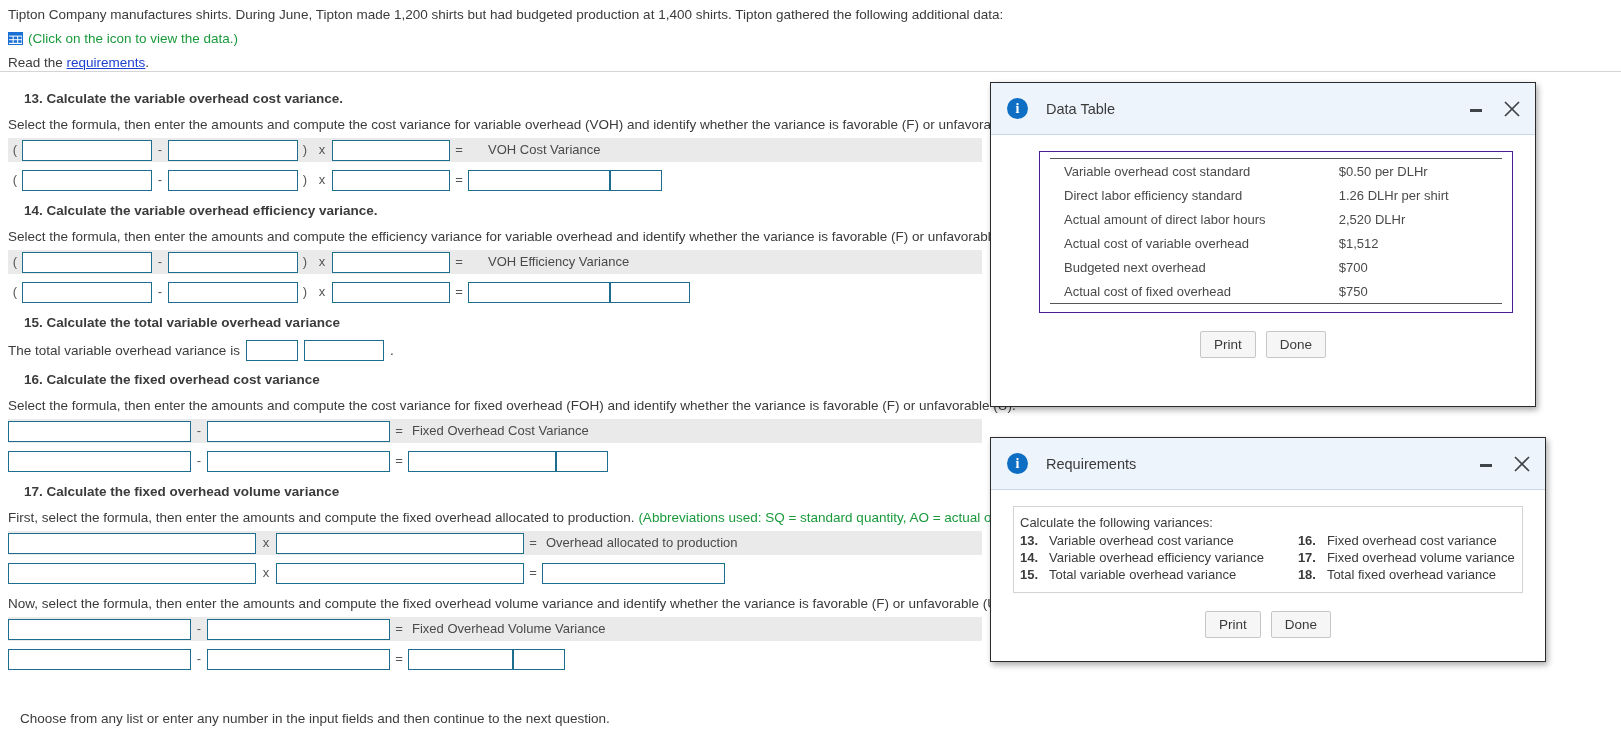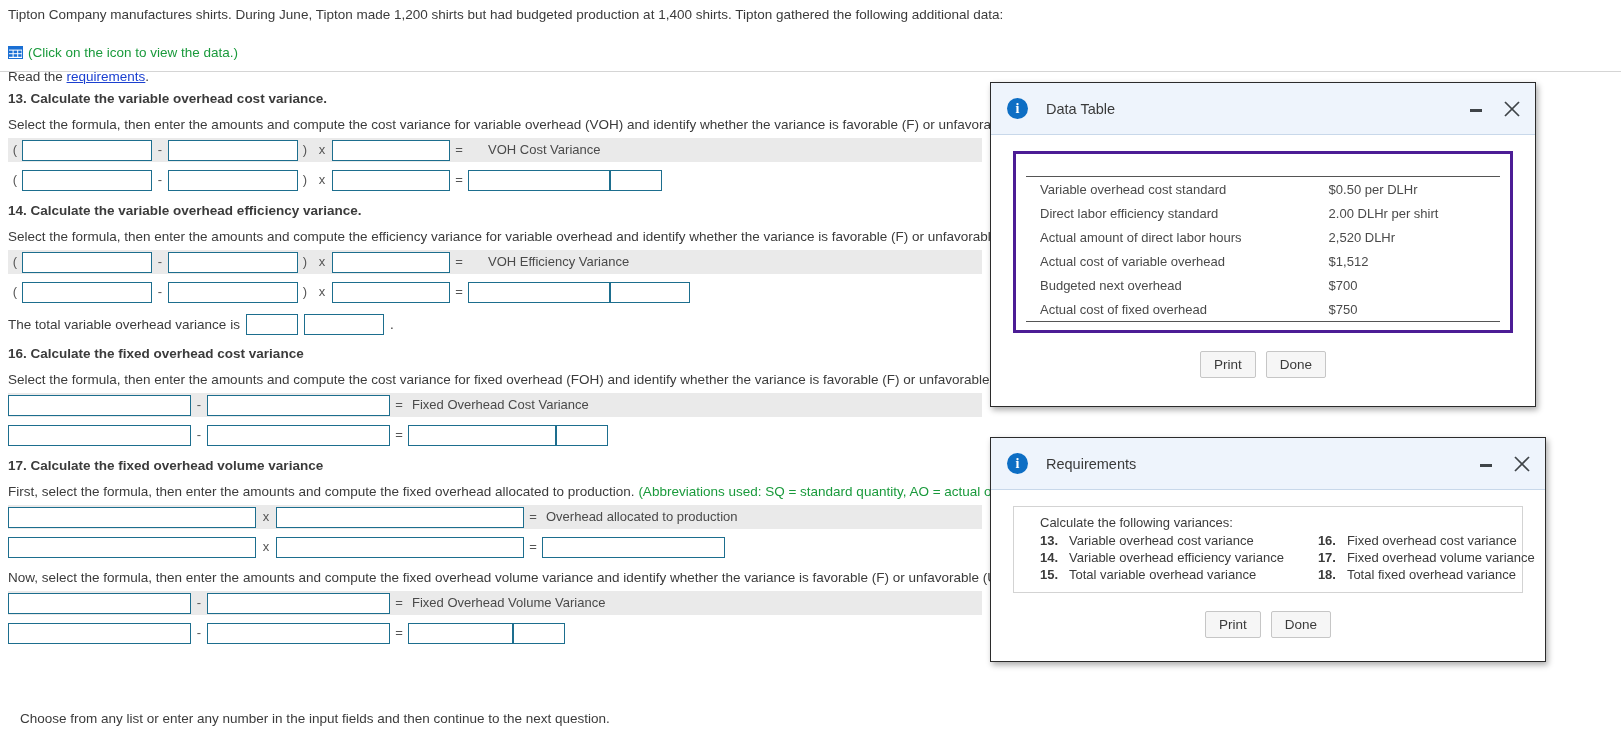--- a/index.html
+++ b/index.html
@@ -28,21 +28,21 @@
   .prompt-line {
     font-size: 13.5px;
     color: #3b3b3b;
     line-height: 18px;
     white-space: nowrap;
   }
   .data-link-row {
     display: flex;
     align-items: center;
     gap: 5px;
-    margin-top: 20px;
+    margin-top: 6px;
     height: 17px;
   }
   .grid-icon {
     width: 15px; height: 13px;
     display: inline-block;
     position: relative;
     flex: 0 0 auto;
   }
   .grid-icon svg { display:block; }
   .green-link {
@@ -70,21 +70,21 @@
   
   .qarea {
     position: absolute;
     left: 0; top: 80px;
     width: 990px;
     padding: 0 8px;
   }
   .qtitle {
     font-size: 13.5px;
     color: #3b3b3b;
-    margin: 11px 0 0 0;
+    margin: 11px 0 0 16px;
     font-weight: 600;
     white-space: nowrap;
   }
   .qtitle .num { font-weight: 700; }
   .qinstr {
     font-size: 13.5px;
     color: #3b3b3b;
     margin: 11px 0 0 0;
     white-space: nowrap;
   }
@@ -205,22 +205,23 @@
     display: flex; align-items: center; justify-content: center;
     cursor: pointer;
     color: #3f4448;
   }
   .btn-min { width: 22px; height: 22px; }
   .btn-close { width: 22px; height: 22px; }
 
   .dlg-body { padding: 16px 22px 0 22px; }
 
   .data-table-wrap {
-    border: 3px solid #4c1d95;
-    padding: 22px 10px 8px 10px;
+    border: 1px solid #4c1d95;
+    padding: 6px 10px 8px 10px;
+    margin-left: 26px;
   }
   table.dtable {
     width: 100%;
     border-collapse: collapse;
     font-size: 13px;
     color: #4a4a4a;
   }
   table.dtable tr.rule-top td {
     border-top: 1.5px solid #555;
   }
@@ -247,21 +248,21 @@
     font-size: 13.5px;
     color: #3b3b3b;
     font-family: "Liberation Sans", sans-serif;
     cursor: pointer;
     padding: 0 13px;
   }
 
   
   .req-box {
     border: 1px solid #d3d3d3;
-    padding: 8px 10px 10px 26px;
+    padding: 8px 10px 10px 6px;
   }
   .req-head {
     font-size: 13px;
     color: #3b3b3b;
     margin-bottom: 3px;
   }
   .req-cols {
     display: flex;
     gap: 34px;
   }
@@ -350,20 +351,21 @@
       <span class="op op-dash">-</span>
       <input class="inp w130" value="" style="">
       <span class="paren">)</span>
       <span class="op op-x">x</span>
       <input class="inp w118" value="" style="">
       <span class="op op-eq">=</span>
       <input class="inp w142" value="" style="">
       <input class="inp w80" value="" style="">
     </div>
 
+    <div class="qtitle"><span class="num">15.</span><span> Calculate the total variable overhead variance</span></div>
     <div class="q15-line">
       <span>The total variable overhead variance is</span>
       <input class="inp w52" value="" style="">
       <input class="inp w80" value="" style="">
       <span class="tail">.</span>
     </div>
 
     <div class="qtitle"><span class="num">16.</span><span> Calculate the fixed overhead cost variance</span></div>
     <div class="qinstr">Select the formula, then enter the amounts and compute the cost variance for fixed overhead (FOH) and identify whether the variance is favorable (F) or unfavorable (U).</div>
 
@@ -443,21 +445,21 @@
     <div class="dlg-body">
       <div class="data-table-wrap">
         <table class="dtable">
           <tbody>
             <tr class="rule-top">
               <td class="label">Variable overhead cost standard</td>
               <td class="value">$0.50 per DLHr</td>
             </tr>
             <tr>
               <td class="label">Direct labor efficiency standard</td>
-              <td class="value">2.00 DLHr per shirt</td>
+              <td class="value">1.26 DLHr per shirt</td>
             </tr>
             <tr>
               <td class="label">Actual amount of direct labor hours</td>
               <td class="value">2,520 DLHr</td>
             </tr>
             <tr>
               <td class="label">Actual cost of variable overhead</td>
               <td class="value">$1,512</td>
             </tr>
             <tr>

